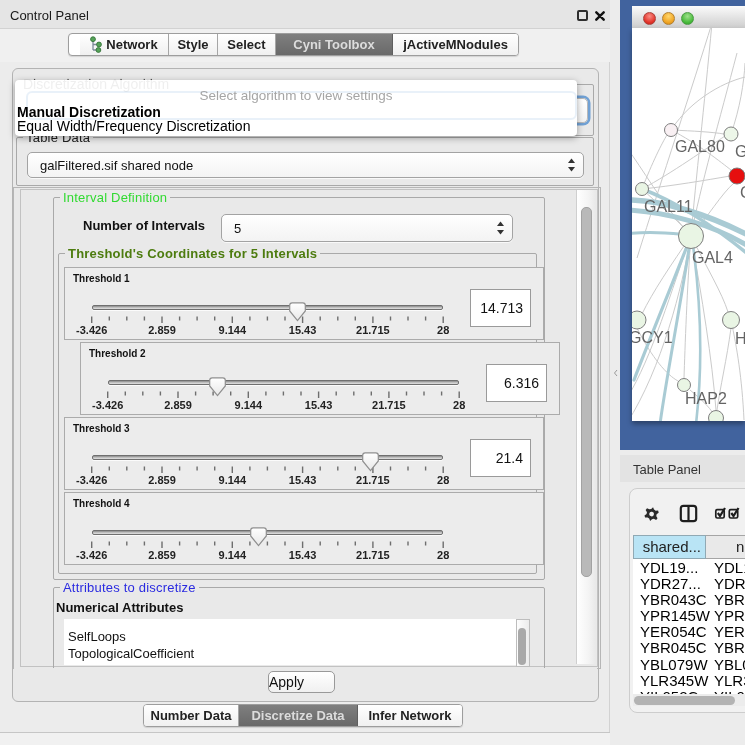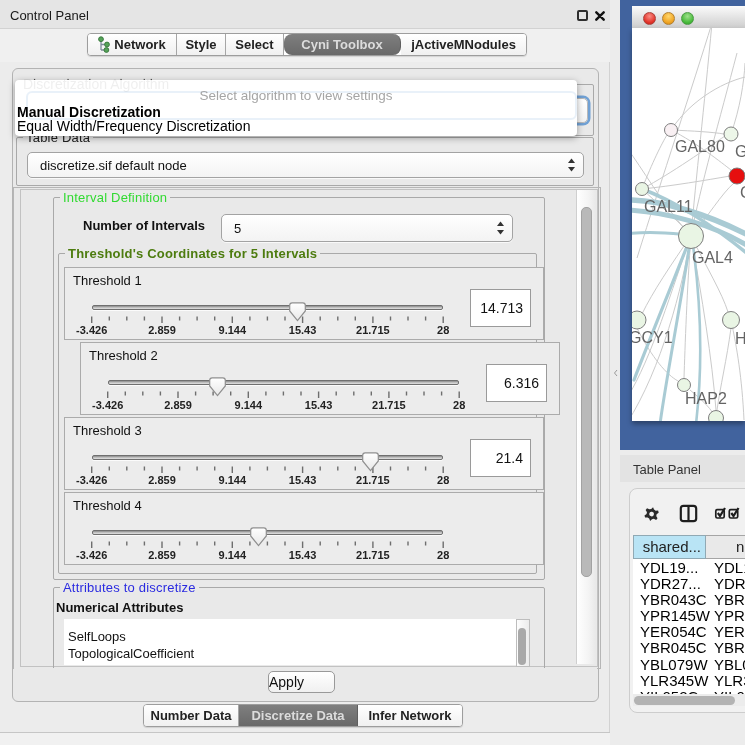--- a/index.html
+++ b/index.html
@@ -18,21 +18,21 @@
   .seg .s{display:flex;align-items:center;justify-content:center;
        font-size:13px;font-weight:bold;color:#222;border-right:1px solid #a6a6a6;
        background:linear-gradient(#ffffff,#f0f0f0);}
   .seg .s:last-child{border-right:none;}
   .seg .sel{background:linear-gradient(#7f7f7f,#696969);color:#fff;border-right-color:#5f5f5f;}
   .gbox{position:absolute;border:1px solid #a9a9a9;border-radius:2px;}
   .gbox .gt{position:absolute;top:-8px;left:6px;background:#e9e9e9;padding:0 3px;
        font-size:13px;line-height:15px;letter-spacing:0.2px;}
   .thp{position:absolute;left:64px;width:480px;height:73px;border:1px solid #ababab;
        background:#ececec;box-sizing:border-box;}
-  .thp .tt{position:absolute;left:8px;top:5px;font-size:13px;font-weight:normal;color:#111;}
+  .thp .tt{position:absolute;left:8px;top:5px;font-size:10px;font-weight:bold;color:#111;}
   .track{position:absolute;left:27px;top:36.5px;width:349px;height:3px;
        background:linear-gradient(#898989,#c9c9c9 60%,#e0e0e0);
        border:1px solid #6f6f6f;border-radius:2px;
        box-shadow:0 1px 0 rgba(255,255,255,.8);}
   .knob{position:absolute;top:33.5px;width:17px;height:20px;}
   .vbox{position:absolute;left:405px;top:21px;width:59px;height:36px;background:#fff;
        border:1px solid #9a9a9a;}
   .vbox span{position:absolute;right:7px;top:50%;transform:translateY(-50%);
        font-size:14px;color:#111;}
   .tl{position:absolute;font-size:11px;font-weight:bold;color:#222;top:55.5px;width:60px;text-align:center;}
@@ -44,50 +44,50 @@
 <div class="abs" style="left:0;top:0;width:610px;height:745px;background:#ececec;border-right:1px solid #d2d2d2;box-sizing:border-box;">
   <div class="abs" style="left:0;top:29px;width:610px;height:33px;background:#f0f0f0;"></div>
 
   <div class="abs" style="left:0;top:0;width:610px;height:28px;background:#e5e5e5;border-bottom:1px solid #d2d2d2;"></div>
   <div class="abs" style="left:10px;top:8px;font-size:13px;color:#1a1a1a;">Control Panel</div>
   <div class="abs" style="left:577px;top:10px;width:7px;height:7px;border:2px solid #2e2e2e;border-radius:2px;"></div>
   <svg class="abs" style="left:595px;top:11px;" width="10" height="10" viewBox="0 0 10 10">
     <path d="M1.3 1.3 L8.7 8.7 M8.7 1.3 L1.3 8.7" stroke="#111" stroke-width="2.4" stroke-linecap="round"></path>
   </svg>
 
-  <div class="seg" style="left:87px;top:33px;">
+  <div class="seg" style="left:68px;top:33px;padding-left:11px;">
     <div class="s" style="width:88px;">
       <svg width="12" height="17" viewBox="0 0 12 17" style="margin-right:4px;">
         <path d="M3 4 L3 14 M3 8.5 L9 8.5 M3 14 L8 14" stroke="#7d8a99" stroke-width="1.3" fill="none"></path>
         <circle cx="3" cy="3.2" r="2.4" fill="#55a358" stroke="#3c7a40"></circle>
         <circle cx="9" cy="8.5" r="2.4" fill="#55a358" stroke="#3c7a40"></circle>
         <circle cx="8.4" cy="14" r="2.4" fill="#55a358" stroke="#3c7a40"></circle>
       </svg>
       Network</div>
     <div class="s" style="width:48px;">Style</div>
     <div class="s" style="width:57px;">Select</div>
-    <div class="s sel" style="width:116px;color:#dcdcdc;border-radius:8px;">Cyni Toolbox</div>
+    <div class="s sel" style="width:116px;color:#dcdcdc;">Cyni Toolbox</div>
     <div class="s" style="width:125px;">jActiveMNodules</div>
   </div>
 
   <div class="abs" style="left:12px;top:68px;width:585px;height:632px;background:#e9e9e9;
        border:1px solid #b3b3b3;border-radius:6px;"></div>
 
   <div class="gbox" style="left:16px;top:84px;width:576px;height:50px;">
     <div class="gt" style="color:#4a4a4a;background:#e9e9e9;">Discretization Algorithm</div>
   </div>
 
   <div class="combo" style="left:26px;top:98px;width:560px;height:23px;border-color:#b9b9b9;
        box-shadow:0 0 0 2.5px rgba(100,153,210,0.9);"></div>
 
   <div class="gbox" style="left:16px;top:137px;width:576px;height:47px;">
     <div class="gt" style="color:#222;background:#e9e9e9;">Table Data</div>
   </div>
   <div class="combo" style="left:27px;top:152px;width:555px;height:24px;">
-    <span class="ctext">discretize.sif default node</span>
+    <span class="ctext">galFiltered.sif shared node</span>
     <svg class="arrows" viewBox="0 0 9 14">
         <path d="M4.5 0.5 L8 5 L1 5 Z" fill="#333"></path>
         <path d="M4.5 13.5 L8 9 L1 9 Z" fill="#333"></path>
       </svg>
   </div>
 
   <div class="abs" style="left:13px;top:187px;width:586px;height:480px;border:1px solid #b6b6b6;"></div>
   <div class="abs" style="left:20px;top:189px;width:576px;height:476px;border:1px solid #c2c2c2;background:#e9e9e9;"></div>
 
   <div class="abs" style="left:576px;top:190px;width:19px;height:474px;background:linear-gradient(90deg,#ffffff,#f4f4f4 60%,#e8e8e8);border-left:1px solid #cfcfcf;"></div>

